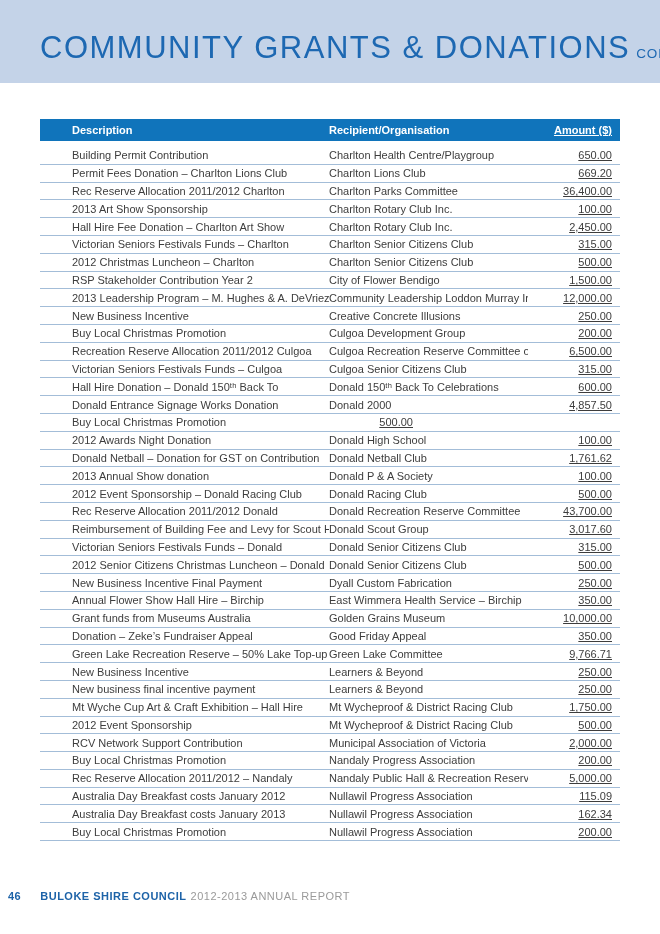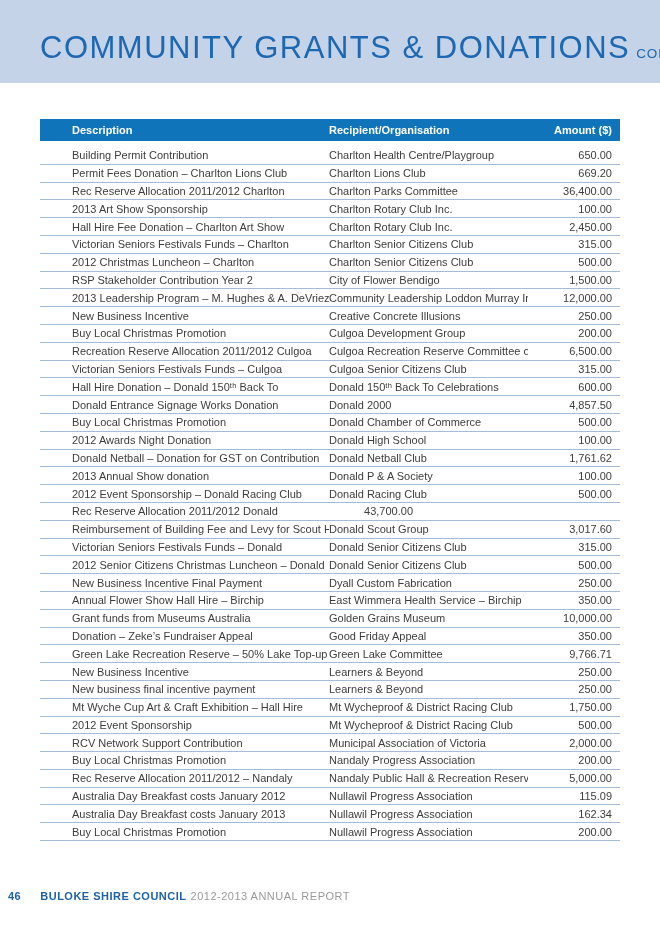--- a/index.html
+++ b/index.html
@@ -55,21 +55,21 @@
   .tbody{padding-top:6px;}
   .trow{
     display:flex;align-items:center;
     height:17.8px;
     border-bottom:1px solid var(--row-divider);
     color:var(--body-text);
     font-size:11px;
   }
   .col-desc{width:265px;padding-left:8px;overflow:hidden;white-space:nowrap;margin-left:24px;}
   .col-recip{flex:1;overflow:hidden;white-space:nowrap;}
-  .col-amount{width:92px;text-align:right;padding-right:8px;white-space:nowrap;}
+  .col-amount{width:92px;text-align:right;padding-right:8px;white-space:nowrap;text-decoration:underline;}
   
   .footer{
     position:absolute;left:8px;top:890px;
     font-size:11px;
     white-space:nowrap;
   }
   .footer .page-num{color:var(--footer-blue);font-weight:bold;letter-spacing:0.5px;}
   .footer .org{color:var(--footer-blue);font-weight:bold;margin-left:19px;letter-spacing:0.5px;}
   .footer .report{color:var(--footer-gray);margin-left:4px;letter-spacing:0.5px;}
 </style>
@@ -161,21 +161,20 @@
           <span class="col-recip">Donald 150ᵗʰ Back To Celebrations</span>
           <span class="col-amount">600.00</span>
         </div>
         <div class="trow">
           <span class="col-desc">Donald Entrance Signage Works Donation</span>
           <span class="col-recip">Donald 2000</span>
           <span class="col-amount">4,857.50</span>
         </div>
         <div class="trow">
           <span class="col-desc">Buy Local Christmas Promotion</span>
-          <span class="col-recip">Donald Chamber of Commerce</span>
           <span class="col-amount">500.00</span>
         </div>
         <div class="trow">
           <span class="col-desc">2012 Awards Night Donation</span>
           <span class="col-recip">Donald High School</span>
           <span class="col-amount">100.00</span>
         </div>
         <div class="trow">
           <span class="col-desc">Donald Netball – Donation for GST on Contribution</span>
           <span class="col-recip">Donald Netball Club</span>
@@ -186,20 +185,21 @@
           <span class="col-recip">Donald P &amp; A Society</span>
           <span class="col-amount">100.00</span>
         </div>
         <div class="trow">
           <span class="col-desc">2012 Event Sponsorship – Donald Racing Club</span>
           <span class="col-recip">Donald Racing Club</span>
           <span class="col-amount">500.00</span>
         </div>
         <div class="trow">
           <span class="col-desc">Rec Reserve Allocation 2011/2012 Donald</span>
+          <span class="col-recip">Donald Recreation Reserve Committee</span>
           <span class="col-amount">43,700.00</span>
         </div>
         <div class="trow">
           <span class="col-desc">Reimbursement of Building Fee and Levy for Scout Hall</span>
           <span class="col-recip">Donald Scout Group</span>
           <span class="col-amount">3,017.60</span>
         </div>
         <div class="trow">
           <span class="col-desc">Victorian Seniors Festivals Funds – Donald</span>
           <span class="col-recip">Donald Senior Citizens Club</span>

